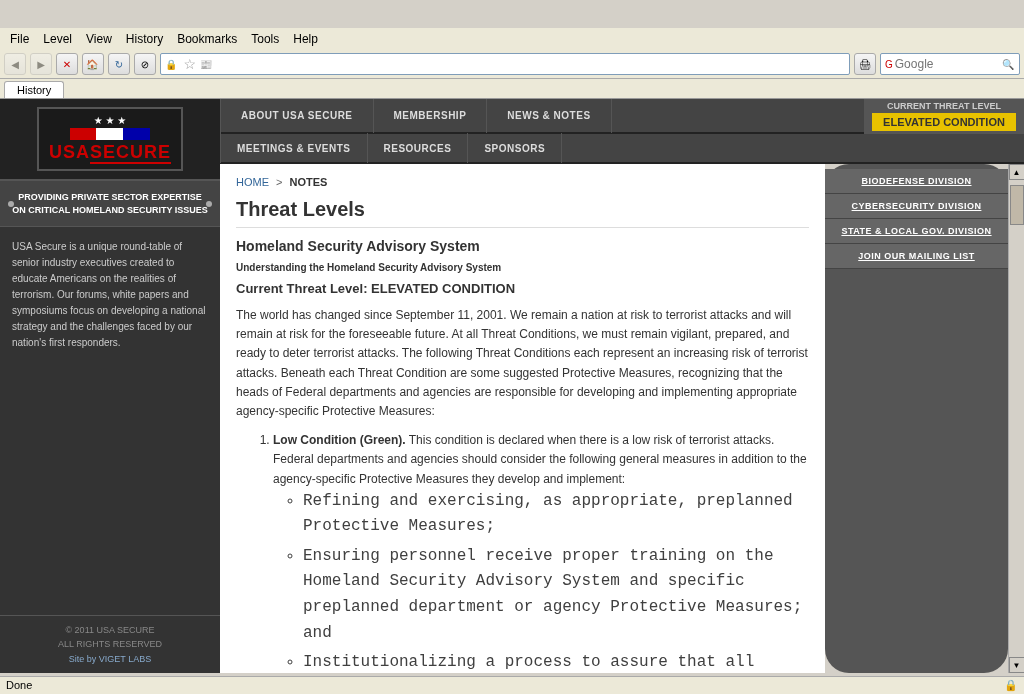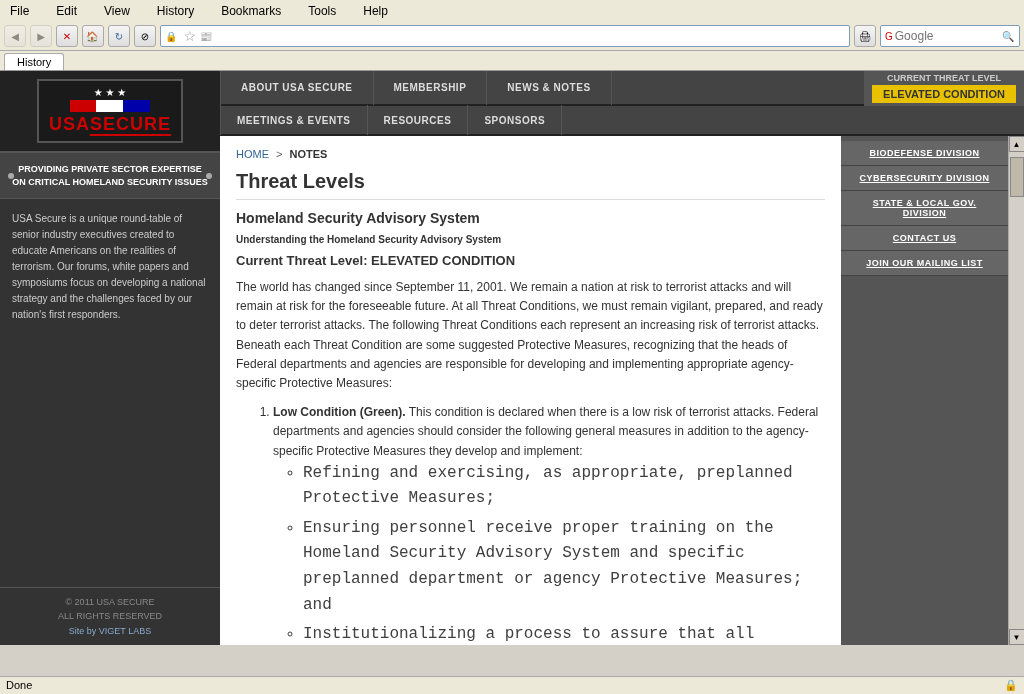--- a/index.html
+++ b/index.html
@@ -1,20 +1,20 @@
 <!DOCTYPE html>
 <html><head>
   <meta charset="utf-8">
   <style>
     * { margin: 0; padding: 0; box-sizing: border-box; }
     body { font-family: Arial, sans-serif; font-size: 12px; background: #d4d0c8; overflow: hidden; }
 
     
     .browser-chrome { background: #ece9d8; border-bottom: 1px solid #999; }
-    .menu-bar { display: flex; gap: 15px; padding: 2px 4px; font-size: 12px; background: #ece9d8; }
+    .menu-bar { display: flex; gap: 2px; padding: 2px 4px; font-size: 12px; background: #ece9d8; margin-top: 28px; }
     .menu-bar span { padding: 2px 6px; cursor: pointer; }
     .toolbar { display: flex; align-items: center; padding: 3px 4px; gap: 4px; background: #ece9d8; border-bottom: 1px solid #aaa; }
     .nav-btn { width: 22px; height: 22px; background: linear-gradient(to bottom, #f5f5f5, #ddd); border: 1px solid #aaa; border-radius: 3px; font-size: 10px; cursor: pointer; display: flex; align-items: center; justify-content: center; }
     .nav-btn.disabled { opacity: 0.4; }
     .address-bar-container { display: flex; align-items: center; flex: 1; border: 1px solid #7f9db9; background: white; height: 22px; padding: 0 4px; border-radius: 2px; }
     .address-bar-icon { font-size: 10px; margin-right: 4px; color: #666; }
     .address-bar { border: none; outline: none; flex: 1; font-size: 12px; }
     .star-btn { font-size: 14px; color: #999; padding: 0 2px; cursor: pointer; }
     .search-container { display: flex; align-items: center; border: 1px solid #7f9db9; background: white; height: 22px; padding: 0 4px; border-radius: 2px; width: 140px; }
     .search-input { border: none; outline: none; font-size: 12px; flex: 1; width: 90px; }
@@ -58,21 +58,21 @@
     
     .second-nav { background: #444; display: flex; align-items: center; height: 30px; border-bottom: 2px solid #222; }
     .second-nav-items { display: flex; flex: 1; }
     .second-nav-item { color: #ddd; font-size: 10px; font-weight: bold; text-transform: uppercase; padding: 0 16px; height: 30px; display: flex; align-items: center; cursor: pointer; border-right: 1px solid #555; letter-spacing: 0.5px; }
     .second-nav-item.first { border-left: 1px solid #555; }
 
     
     .content-area { display: flex; flex: 1; overflow: hidden; }
 
     
-    .right-sidebar { width: 167px; background: #555; flex-shrink: 0; padding-top: 5px; }
+    .right-sidebar { width: 183px; background: #555; flex-shrink: 0; padding-top: 5px; border-radius: 24px; }
     .right-sidebar-btn { display: block; background: #666; color: white; font-size: 9px; font-weight: bold; text-transform: uppercase; padding: 7px 10px; border-bottom: 1px solid #444; cursor: pointer; text-align: center; letter-spacing: 0.5px; }
 
     
     .main-content { flex: 1; background: white; padding: 12px 16px; overflow-y: auto; }
     .breadcrumb { font-size: 11px; color: #666; margin-bottom: 10px; }
     .breadcrumb a { color: #336699; text-decoration: none; }
     .breadcrumb .separator { margin: 0 4px; }
     .breadcrumb .current { color: #333; font-weight: bold; }
     .page-title { font-size: 20px; font-weight: bold; color: #333; margin-bottom: 10px; border-bottom: 1px solid #ddd; padding-bottom: 6px; }
     .section-heading { font-size: 14px; font-weight: bold; color: #333; margin-bottom: 8px; }
@@ -91,21 +91,21 @@
     .scroll-track { flex: 1; background: #d4d0c8; width: 100%; position: relative; }
     .scroll-thumb { width: 14px; height: 40px; background: #c0b8a8; border: 1px solid #888; position: absolute; top: 5px; left: 1px; }
   </style>
 </head>
 <body>
 
 <div class="browser-chrome">
 
   <div class="menu-bar">
     <span>File</span>
-    <span>Edit</span>
+    <span>Level</span>
     <span>View</span>
     <span>History</span>
     <span>Bookmarks</span>
     <span>Tools</span>
     <span>Help</span>
   </div>
 
   <div class="toolbar">
     <div class="nav-btn disabled">◀</div>
     <div class="nav-btn disabled">▶</div>
@@ -213,21 +213,20 @@
             </ul>
           </li>
         </ol>
 
       </div>
 
       <div class="right-sidebar">
         <a class="right-sidebar-btn" href="#">BIODEFENSE DIVISION</a>
         <a class="right-sidebar-btn" href="#">CYBERSECURITY DIVISION</a>
         <a class="right-sidebar-btn" href="#">STATE &amp; LOCAL GOV. DIVISION</a>
-        <a class="right-sidebar-btn" href="#">CONTACT US</a>
         <a class="right-sidebar-btn" href="#">JOIN OUR MAILING LIST</a>
       </div>
 
       <div class="right-scrollbar">
         <div class="scroll-arrow">▲</div>
         <div class="scroll-track">
           <div class="scroll-thumb"></div>
         </div>
         <div class="scroll-arrow">▼</div>
       </div>

